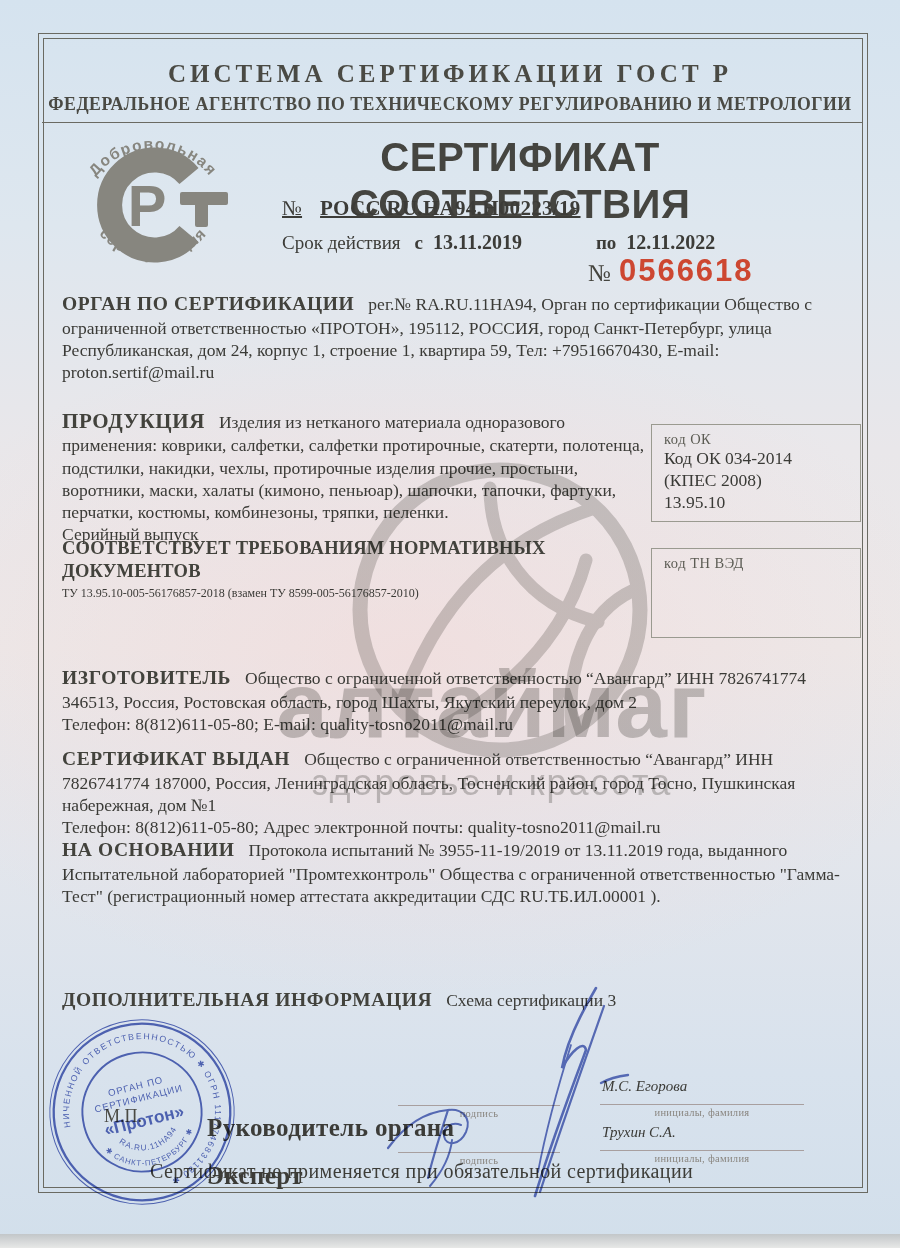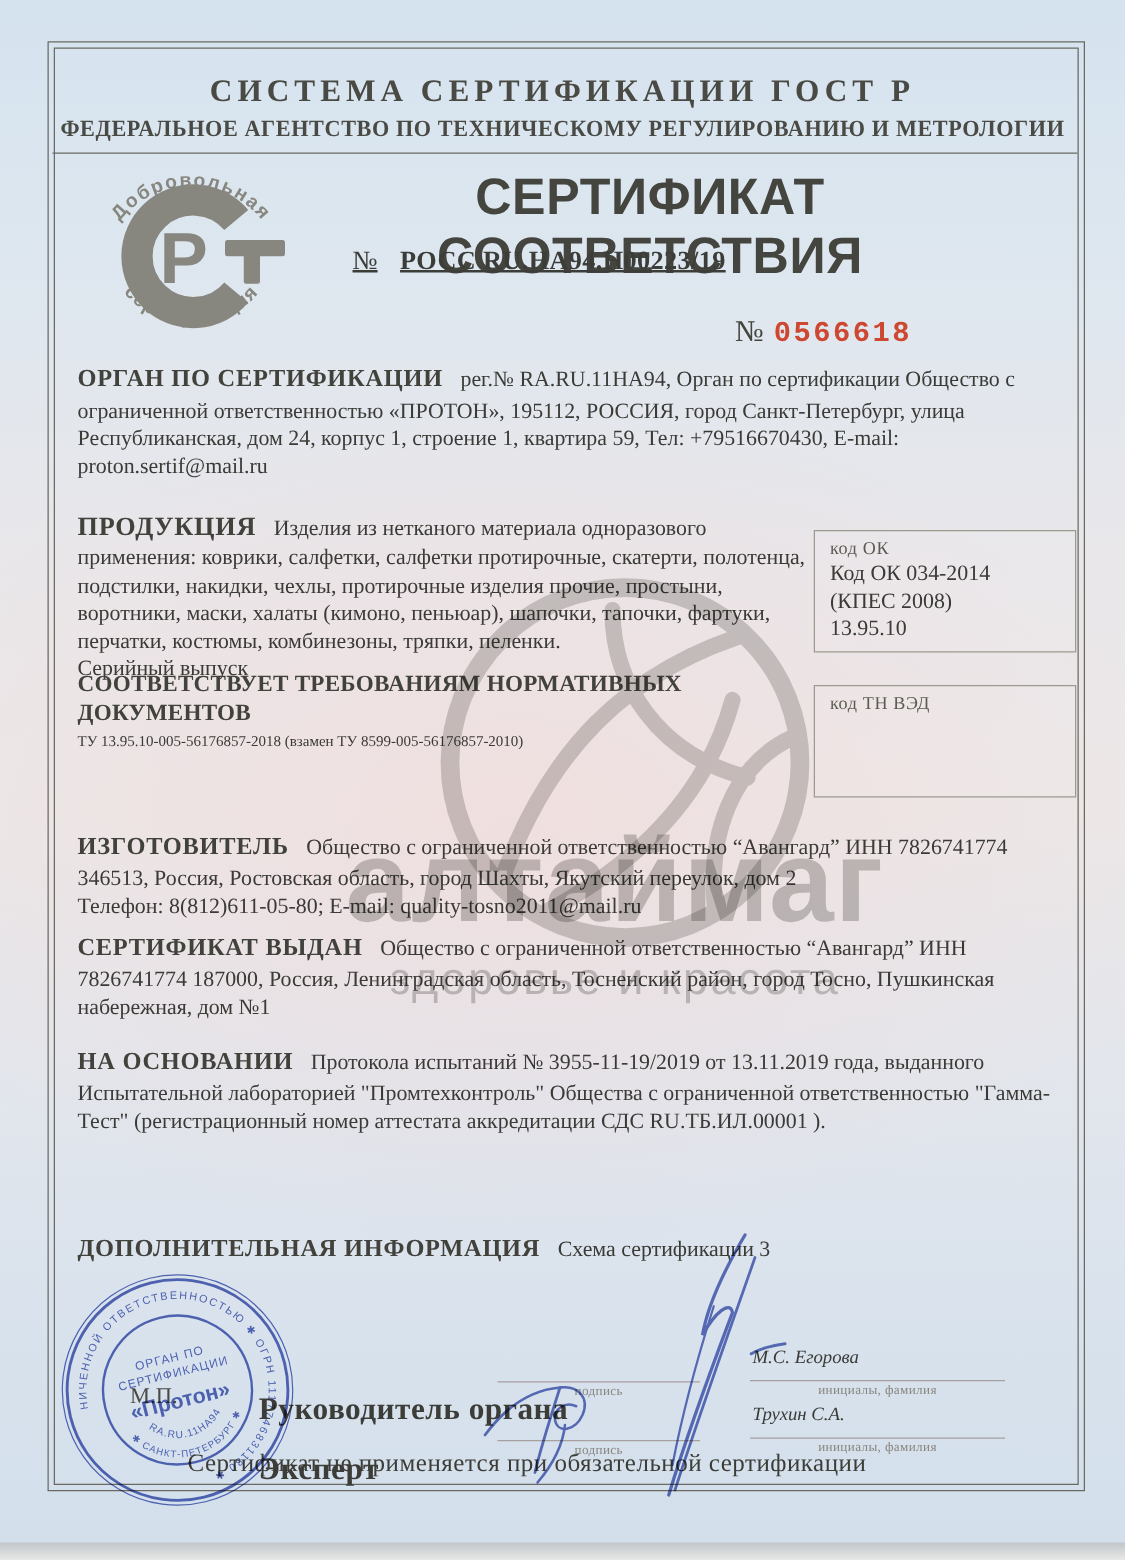--- a/index.html
+++ b/index.html
@@ -20,21 +20,21 @@
          font-weight:800;font-size:41px;color:#454540;letter-spacing:.5px;transform:scaleX(.98);}
   .row-no{left:282px;top:196px;font-size:20px;color:#3c3c38;text-decoration:underline;}
   .row-no .nosign{font-size:21px;margin-right:18px;}
   .row-no b{font-size:21px;letter-spacing:.3px;}
   .row-term{left:282px;top:231px;font-size:19px;color:#3c3c38;}
   .row-term .w{font-weight:bold;margin-right:10px;}
   .row-term .lbl{margin-right:14px;}
   .row-term b{font-size:20px;}
   .gap1{display:inline-block;width:74px;}
   .formno{left:588px;top:253px;font-size:24px;color:#45453f;}
-  .formno .digits{font-family:Liberation Mono, monospace;font-weight:bold;font-size:23px;color:#cd4731;letter-spacing:2px;margin-left:8px;}
+  .formno .digits{font-family:Liberation Sans, sans-serif;font-weight:bold;font-size:31px;color:#cd4731;letter-spacing:2px;margin-left:8px;}
   .para{line-height:1.26;font-size:17.5px;}
   .sect-h{font-weight:bold;font-size:19.5px;letter-spacing:.6px;margin-right:14px;color:#42423c;}
   .sect-h.big{font-size:21px;}
   .block-line{display:block;}
   .okbox,.tnbox{border:1px solid #9a9a90;padding:6px 10px 8px 12px;background:rgba(255,255,255,.06);}
   .okbox{left:651px;top:424px;width:186px;height:82px;}
   .tnbox{left:651px;top:548px;width:186px;height:74px;}
   .box-label{font-size:14.5px;color:#5c5c54;letter-spacing:.5px;}
   .box-line{font-size:17.5px;line-height:1.25;color:#3a3a36;}
   .conf-h{font-weight:bold;font-size:18.5px;letter-spacing:.2px;color:#42423c;display:block;}
@@ -87,20 +87,23 @@
       <rect x="121" y="62" width="13" height="35" rx="2"></rect>
     </g>
   </svg>
 
   <div class="abs title">СЕРТИФИКАТ СООТВЕТСТВИЯ</div>
 
   <div class="abs row-no">
     <span class="nosign">№</span><b>РОСС RU.НА94.Н00223/19</b>
   </div>
 
+  <div class="abs row-term">
+    <span class="lbl">Срок действия</span><span class="w">с</span><b>13.11.2019</b><span class="gap1"></span><span class="w">по</span><b>12.11.2022</b>
+  </div>
 
   <div class="abs formno">
     <span>№</span><span class="digits">0566618</span>
   </div>
 
   <div class="abs para" style="left:62px;top:292px;width:778px">
     <span class="sect-h">ОРГАН ПО СЕРТИФИКАЦИИ</span><span>рег.№ RA.RU.11НА94, Орган по сертификации Общество с ограниченной ответственностью «ПРОТОН», 195112, РОССИЯ, город Санкт-Петербург, улица Республиканская, дом 24, корпус 1, строение 1, квартира 59, Тел: +79516670430, E-mail: proton.sertif@mail.ru</span>
   </div>
 
   <div class="abs para" style="left:62px;top:408px;width:586px">
@@ -124,20 +127,21 @@
     <span class="conf-t">ТУ 13.95.10-005-56176857-2018 (взамен ТУ 8599-005-56176857-2010)</span>
   </div>
 
   <div class="abs para" style="left:62px;top:666px;width:782px">
     <span class="sect-h">ИЗГОТОВИТЕЛЬ</span><span>Общество с ограниченной ответственностью “Авангард” ИНН 7826741774 346513, Россия, Ростовская область, город Шахты, Якутский переулок, дом 2</span>
     <span class="block-line">Телефон: 8(812)611-05-80; E-mail: quality-tosno2011@mail.ru</span>
   </div>
 
   <div class="abs para" style="left:62px;top:747px;width:782px">
     <span class="sect-h">СЕРТИФИКАТ ВЫДАН</span><span>Общество с ограниченной ответственностью “Авангард” ИНН 7826741774 187000, Россия, Ленинградская область, Тосненский район, город Тосно, Пушкинская набережная, дом №1</span>
+    <span class="block-line">Телефон: 8(812)611-05-80; Адрес электронной почты: quality-tosno2011@mail.ru</span>
   </div>
 
   <div class="abs para" style="left:62px;top:838px;width:782px">
     <span class="sect-h">НА ОСНОВАНИИ</span><span>Протокола испытаний № 3955-11-19/2019 от 13.11.2019 года, выданного Испытательной лабораторией "Промтехконтроль" Общества с ограниченной ответственностью "Гамма-Тест" (регистрационный номер аттестата аккредитации СДС RU.ТБ.ИЛ.00001 ).</span>
   </div>
 
   <div class="abs para" style="left:62px;top:988px;width:700px">
     <span class="sect-h">ДОПОЛНИТЕЛЬНАЯ ИНФОРМАЦИЯ</span><span class="addl">Схема сертификации 3</span>
   </div>
 

